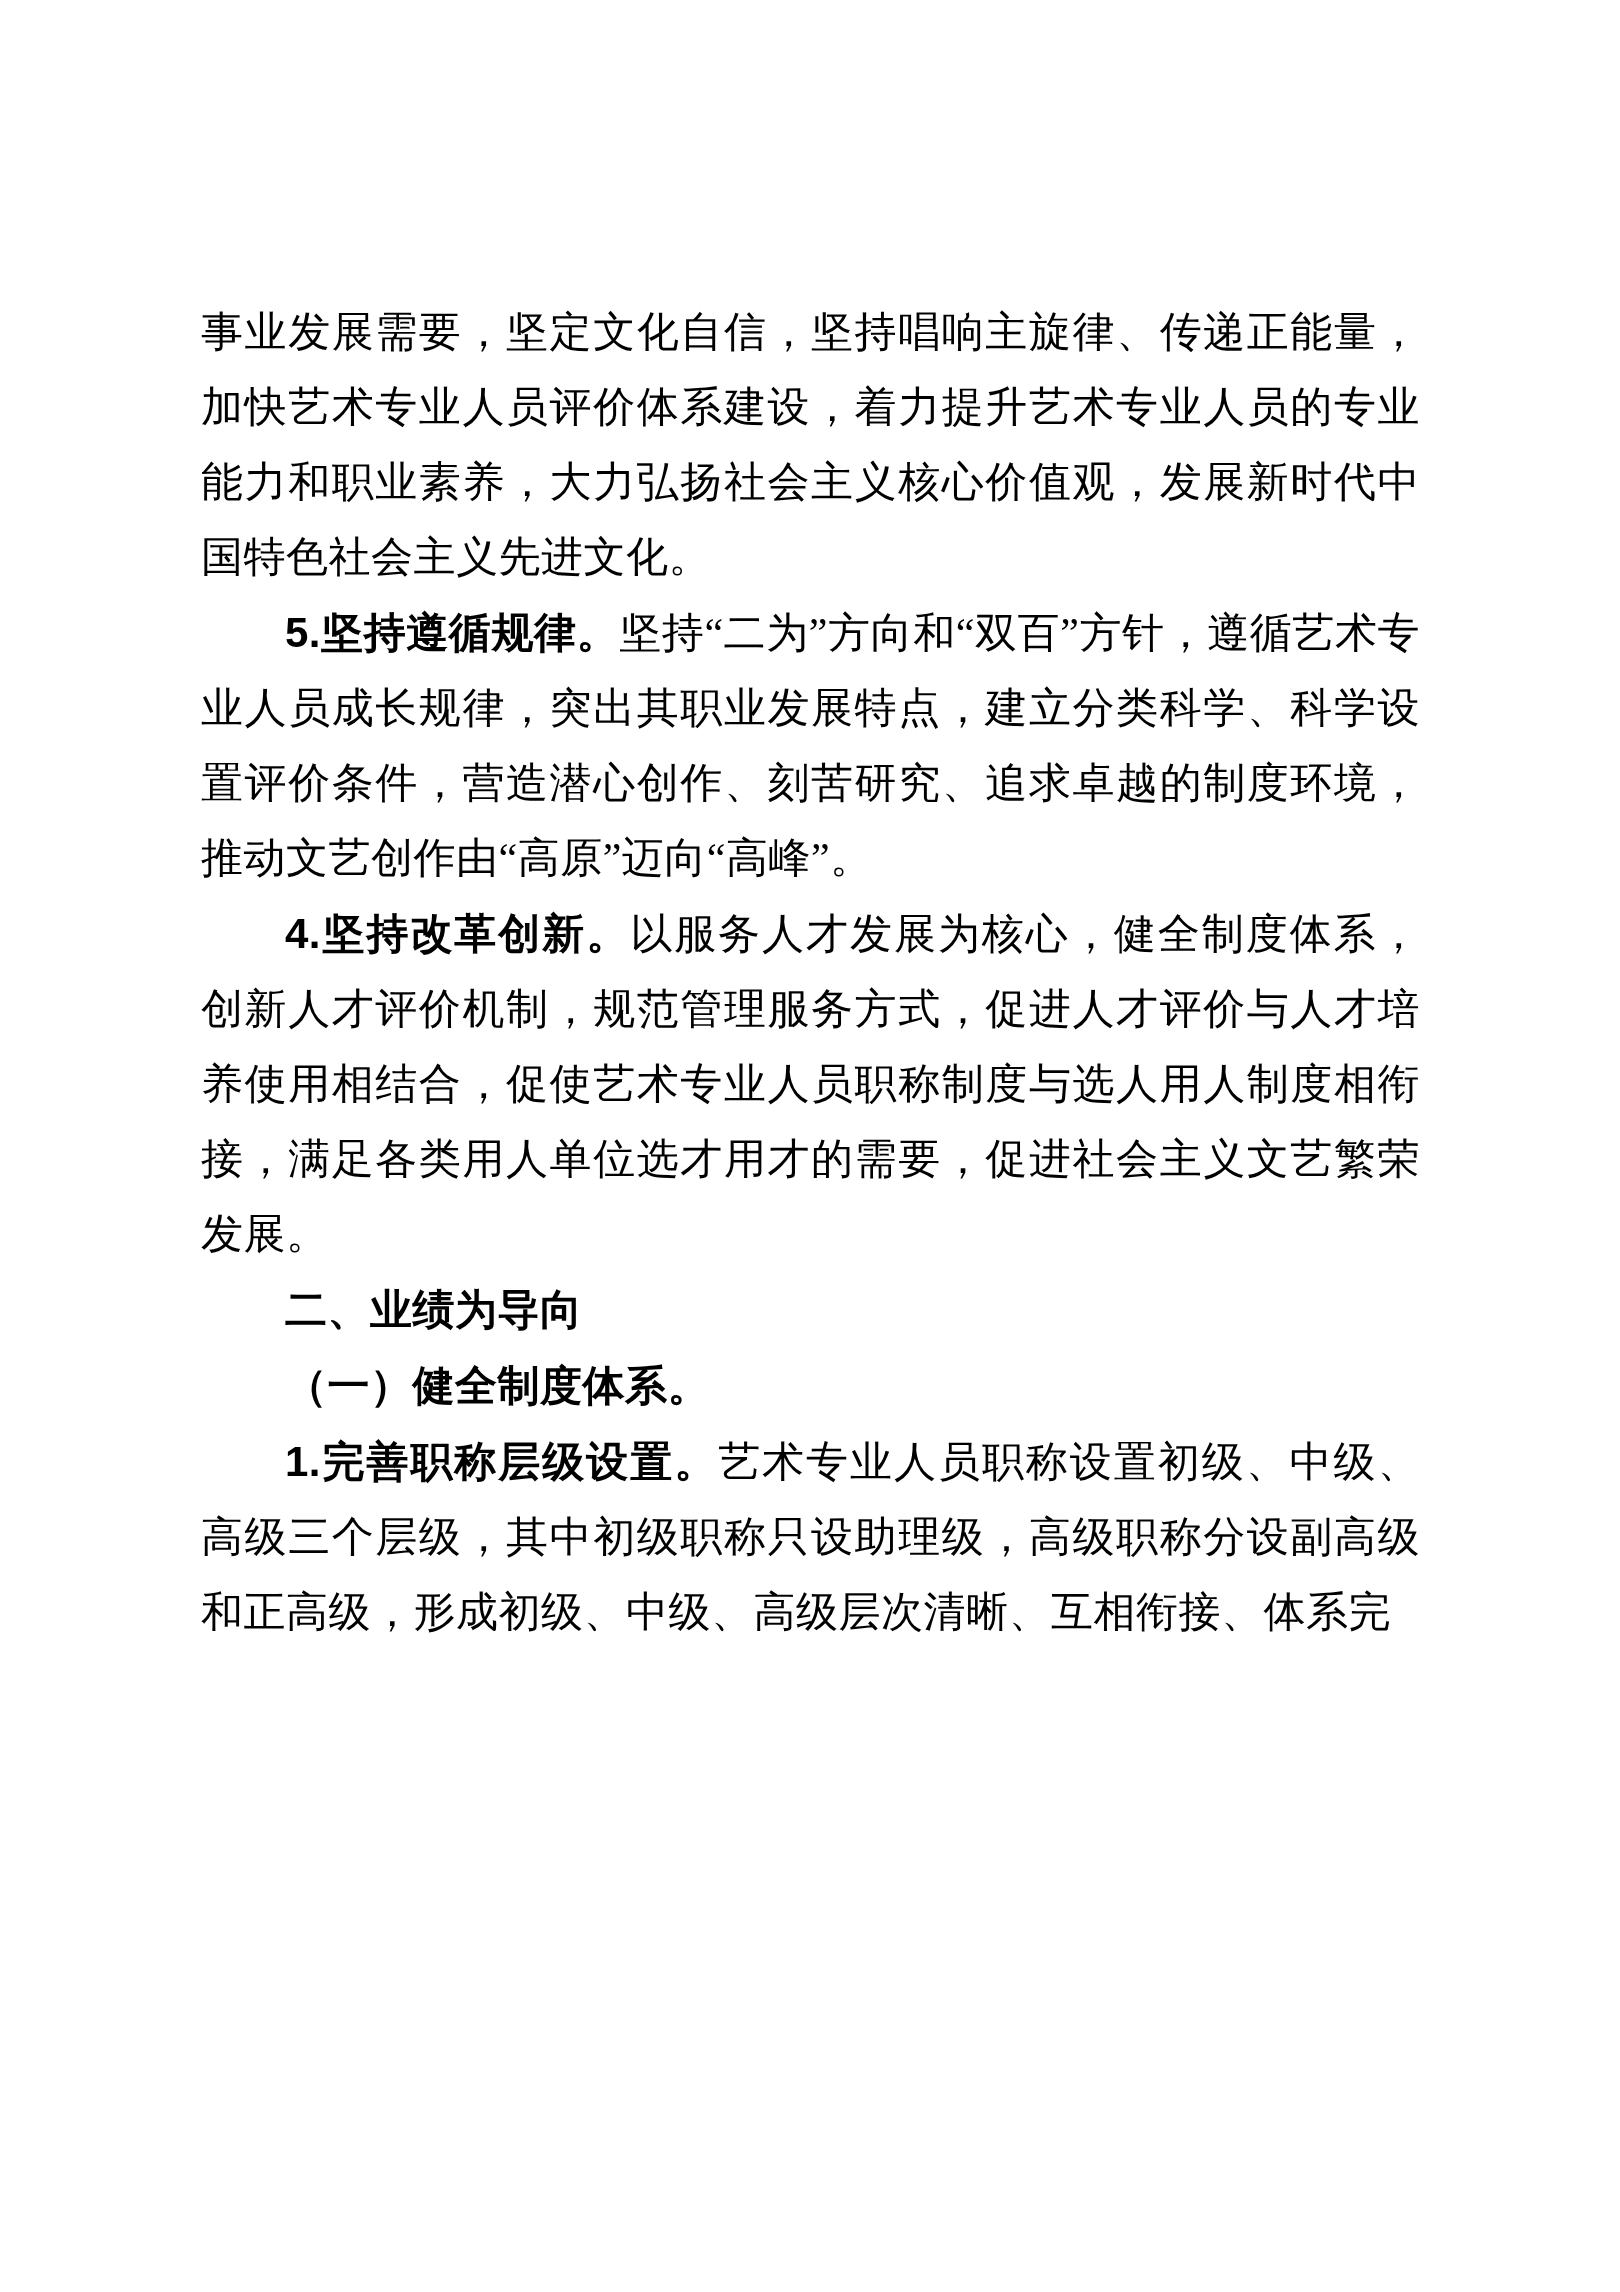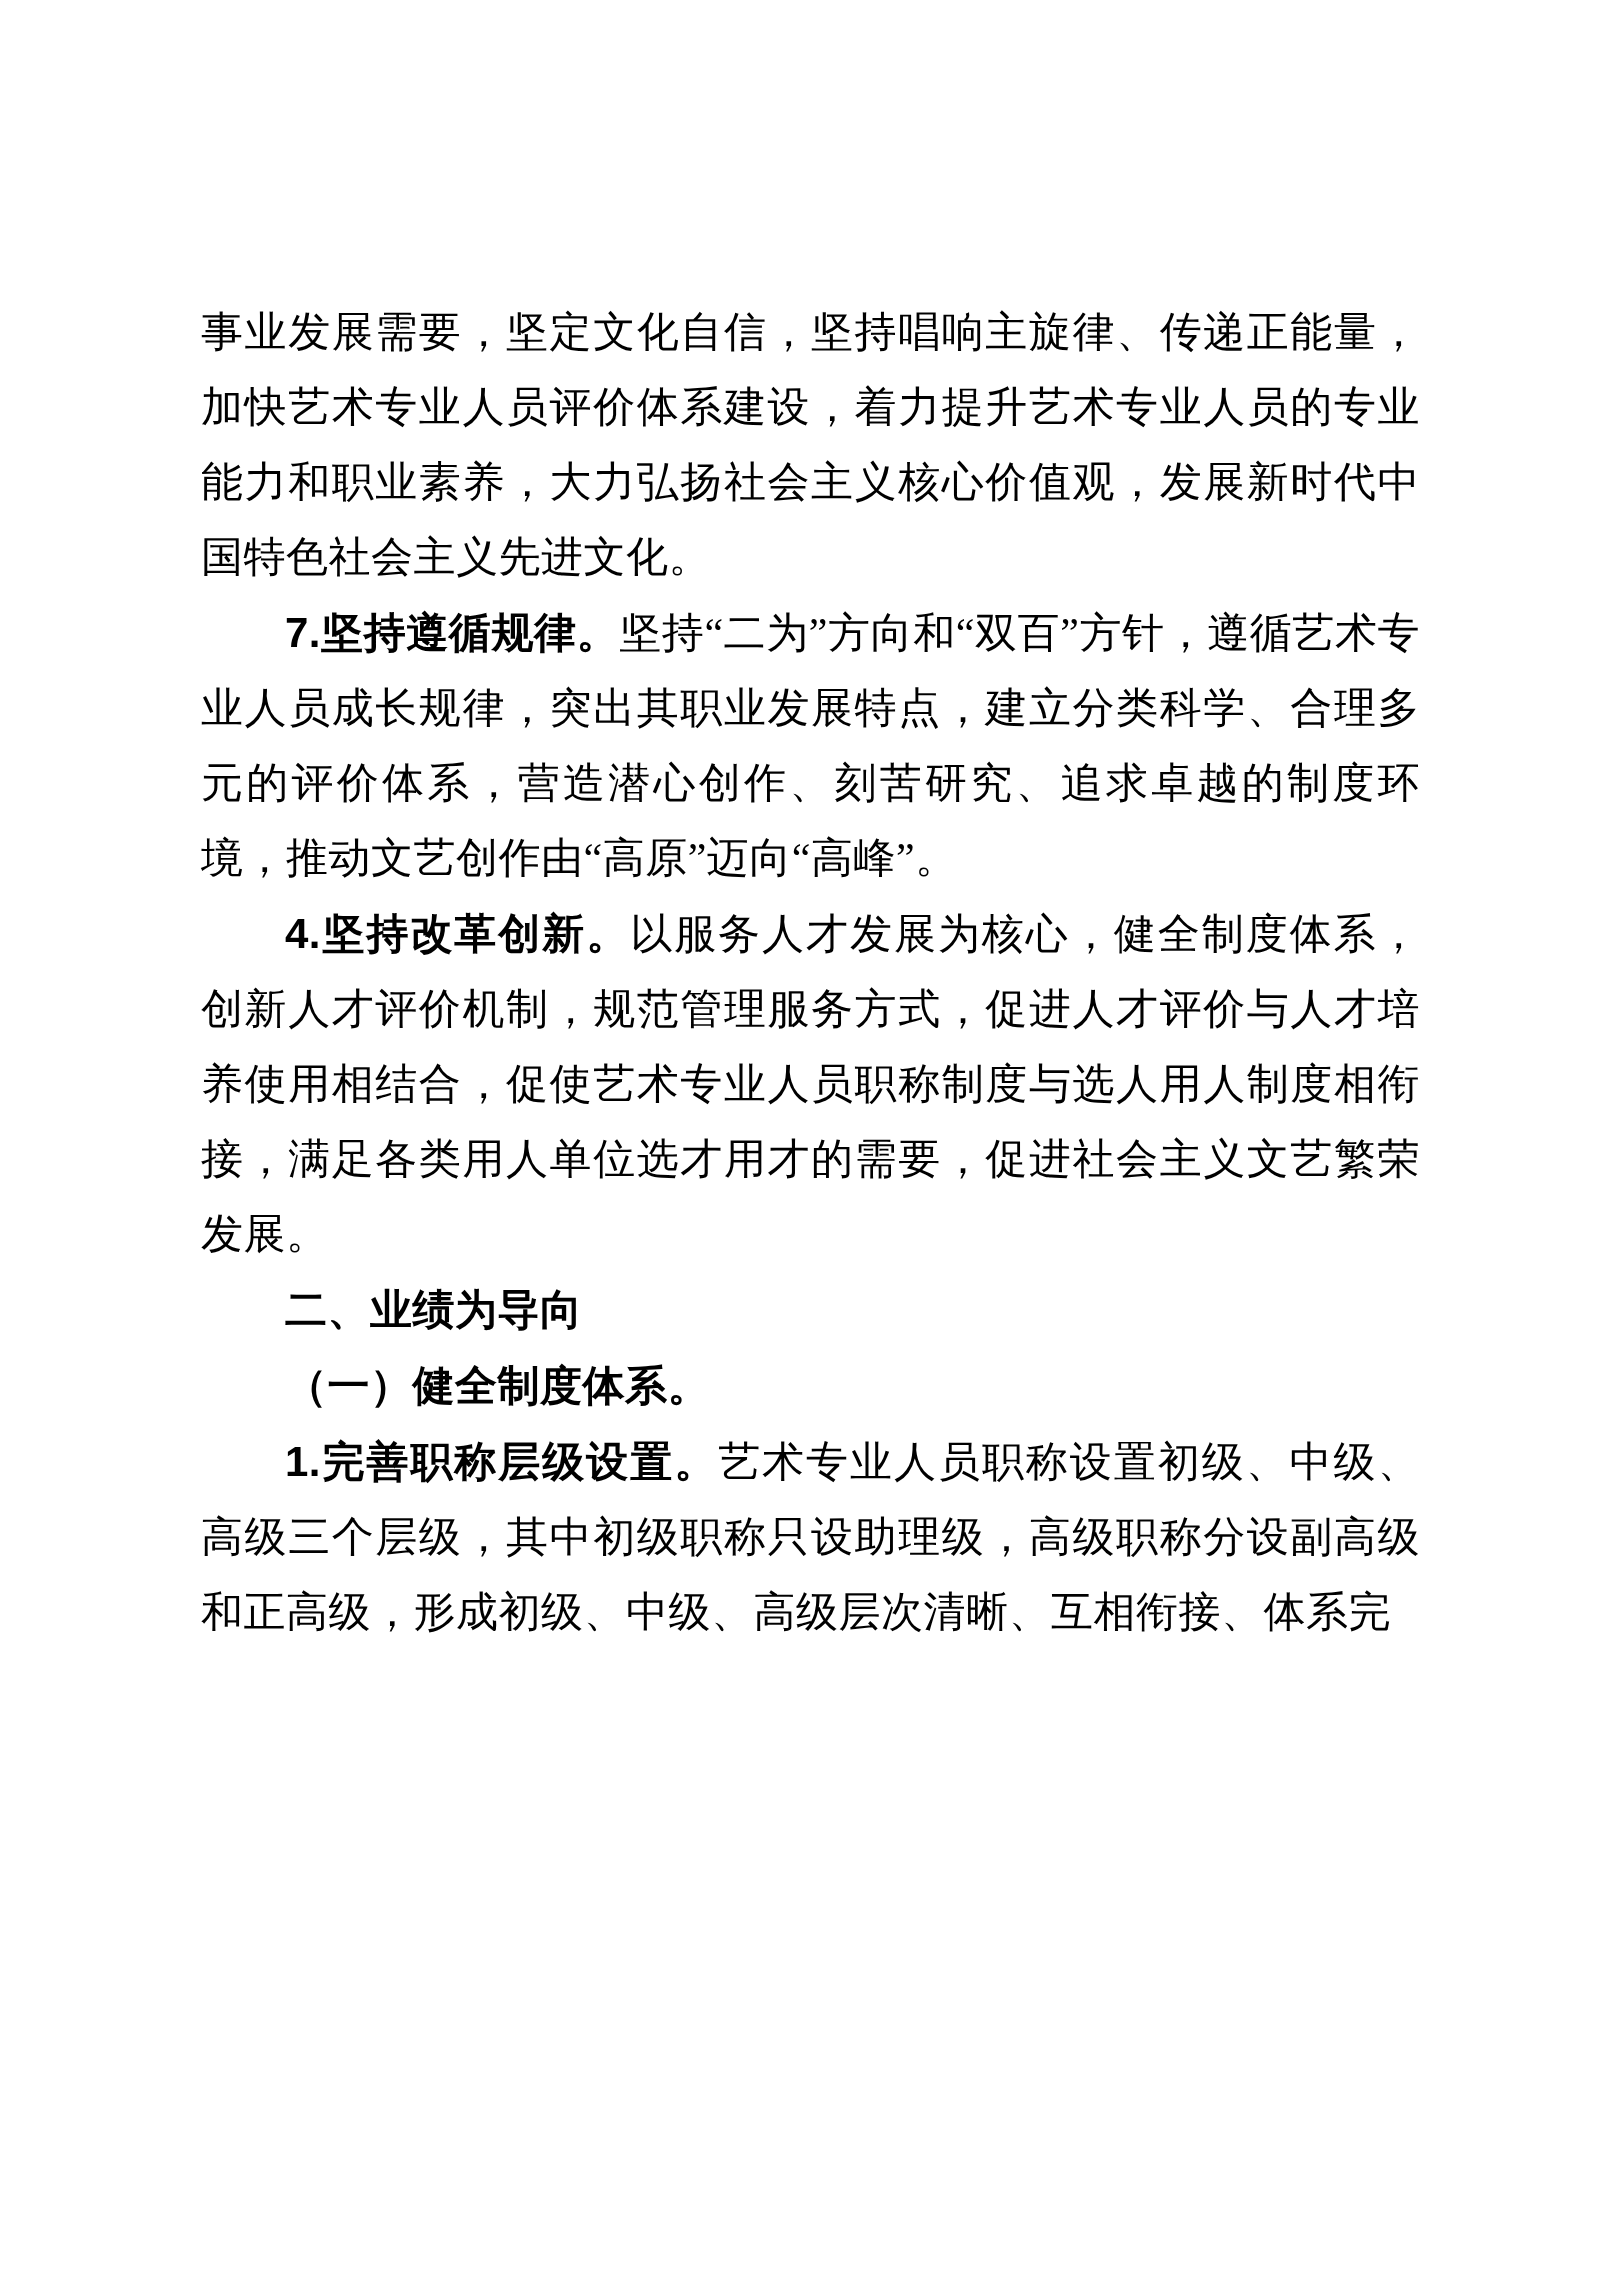--- a/index.html
+++ b/index.html
@@ -49,21 +49,21 @@
   }
 </style>
 </head>
 <body>
 
 <div class="page">
   <main class="content">
 
     <p class="para"><span class="lead"></span><span>事业发展需要，坚定文化自信，坚持唱响主旋律、传递正能量，加快艺术专业人员评价体系建设，着力提升艺术专业人员的专业能力和职业素养，大力弘扬社会主义核心价值观，发展新时代中国特色社会主义先进文化。</span></p>
 
-    <p class="para indent"><span class="lead">7.坚持遵循规律。</span><span>坚持“二为”方向和“双百”方针，遵循艺术专业人员成长规律，突出其职业发展特点，建立分类科学、合理多元的评价体系，营造潜心创作、刻苦研究、追求卓越的制度环境，推动文艺创作由“高原”迈向“高峰”。</span></p>
+    <p class="para indent"><span class="lead">5.坚持遵循规律。</span><span>坚持“二为”方向和“双百”方针，遵循艺术专业人员成长规律，突出其职业发展特点，建立分类科学、科学设置评价条件，营造潜心创作、刻苦研究、追求卓越的制度环境，推动文艺创作由“高原”迈向“高峰”。</span></p>
 
 
     <p class="para indent"><span class="lead">4.坚持改革创新。</span><span>以服务人才发展为核心，健全制度体系，创新人才评价机制，规范管理服务方式，促进人才评价与人才培养使用相结合，促使艺术专业人员职称制度与选人用人制度相衔接，满足各类用人单位选才用才的需要，促进社会主义文艺繁荣发展。</span></p>
 
     <p class="para indent"><span class="lead">二、业绩为导向</span><span></span></p>
 
     <p class="para indent"><span class="lead">（一）健全制度体系。</span><span></span></p>
 
     <p class="para indent"><span class="lead">1.完善职称层级设置。</span><span>艺术专业人员职称设置初级、中级、高级三个层级，其中初级职称只设助理级，高级职称分设副高级和正高级，形成初级、中级、高级层次清晰、互相衔接、体系完</span></p>
 

